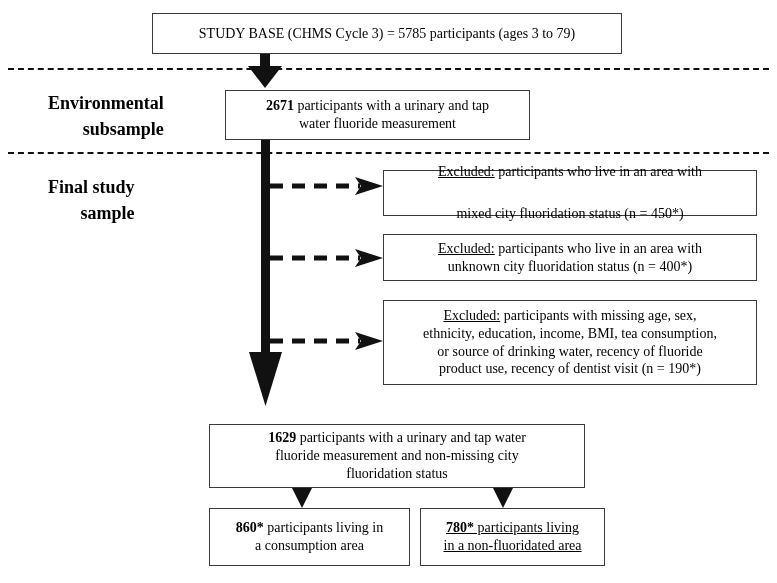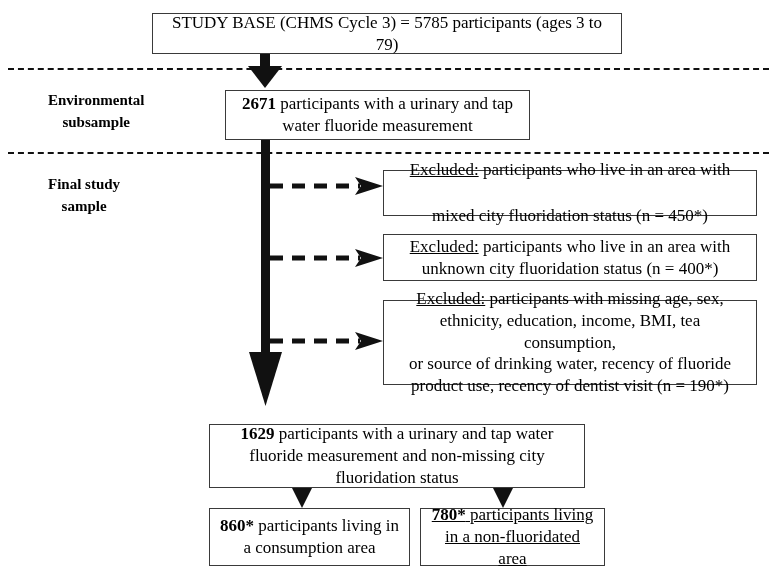--- a/index.html
+++ b/index.html
@@ -22,35 +22,35 @@
   
   .box {
     position: absolute;
     box-sizing: border-box;
     border: 1.5px solid #3a3a3a;
     background: #ffffff;
     display: flex;
     align-items: center;
     justify-content: center;
     text-align: center;
-    font-size: 17px;
+    font-size: 14px;
     line-height: 1.28;
     padding: 2px 8px;
   }
   .box .txt { display: block; width: 100%; }
   .b { font-weight: bold; }
   .u { text-decoration: underline; font-weight: normal; }
 
   
   .stage-label {
     position: absolute;
     font-weight: bold;
-    font-size: 15px;
+    font-size: 18px;
     line-height: 1.45;
-    text-align: center;
+    text-align: right;
     white-space: pre-line;
     font-family: Liberation Serif, serif;
   }
 
   
   .divider {
     position: absolute;
     left: 8px;
     width: 761px;
     height: 0;

